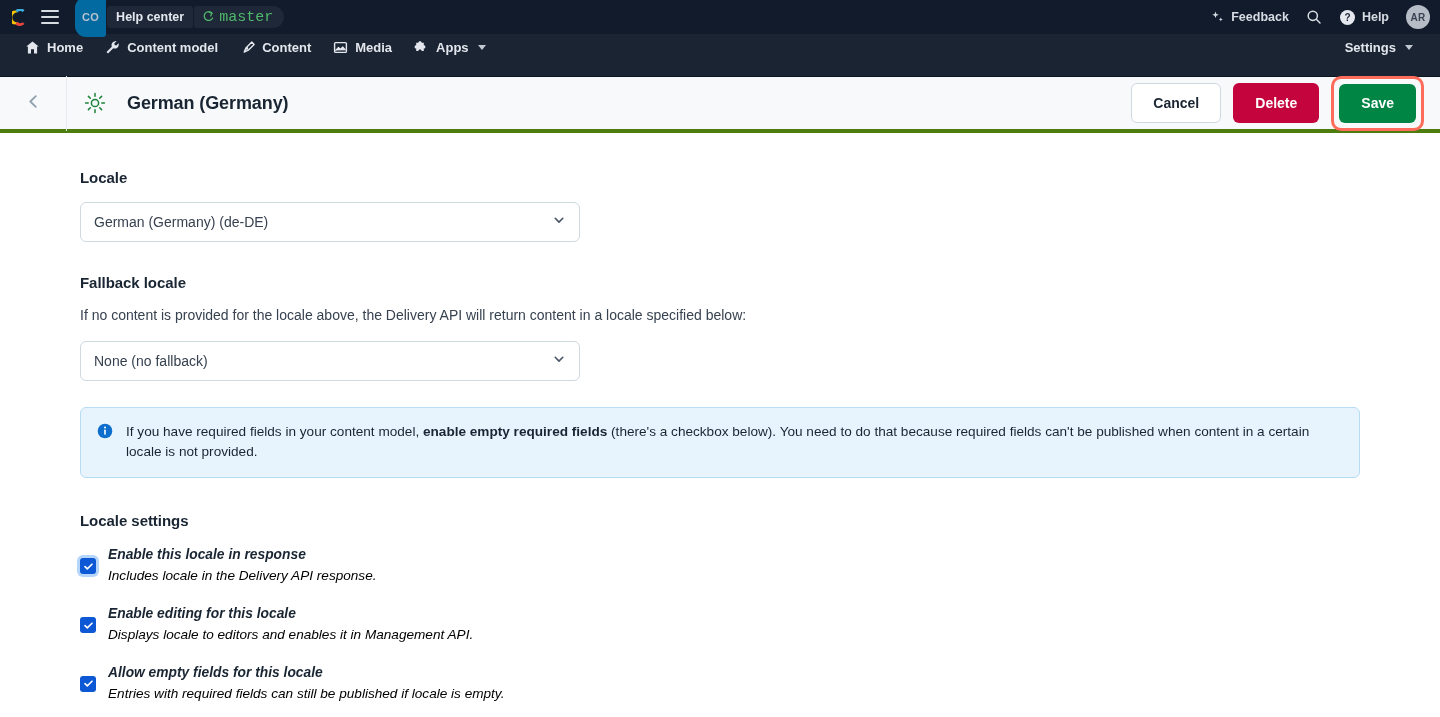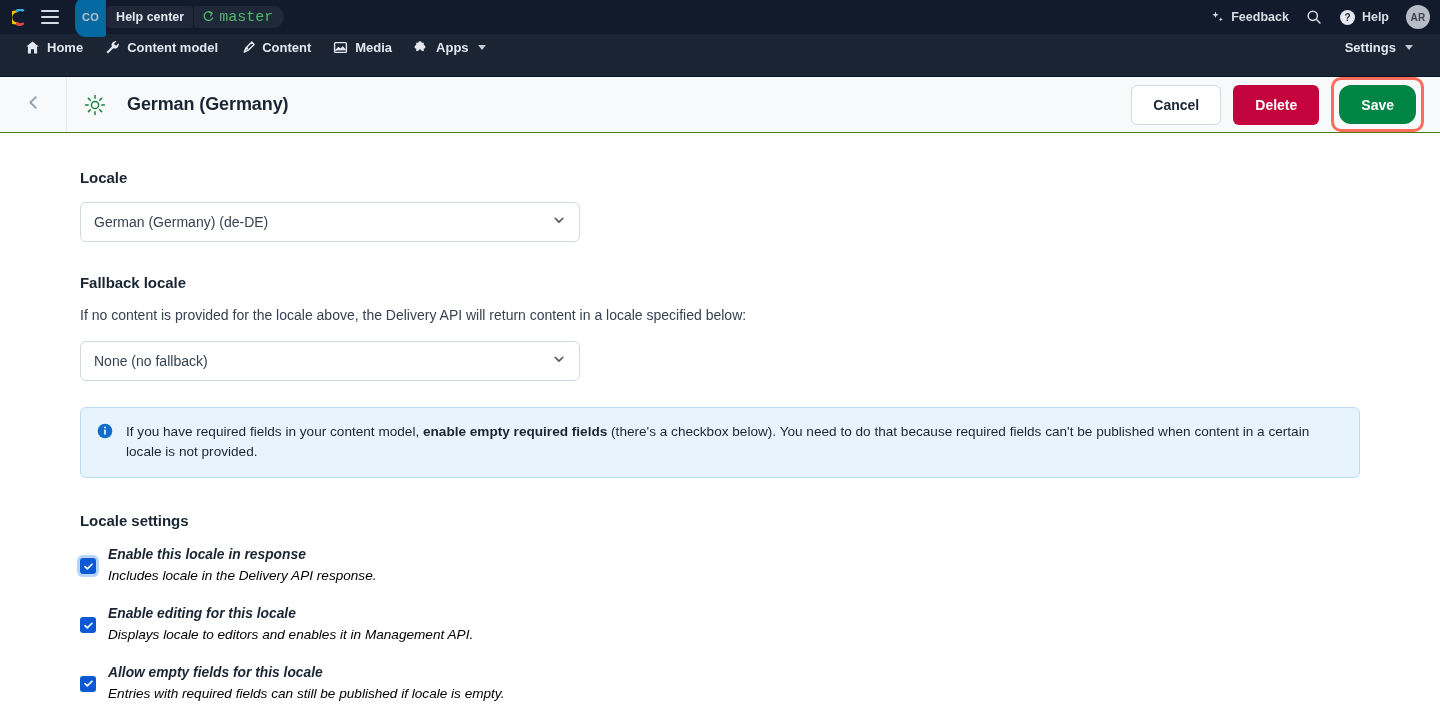--- a/index.html
+++ b/index.html
@@ -127,21 +127,21 @@
     border-right: 4px solid transparent;
     border-top: 5px solid #c3c9d3;
     margin-left: 2px;
   }
   .nav-right { margin-left: auto; }
 
   
   .page-header {
     height: 56px;
     background: #f7f9fa;
-    border-bottom: 1px solid #4d7c0f;
+    border-bottom: 4px solid #4d7c0f;
     display: flex;
     align-items: center;
     padding-right: 16px;
   }
   .back-btn {
     width: 67px; height: 55px;
     display: flex; align-items: center; justify-content: center;
     border-right: 1px solid #e5ebed;
     cursor: pointer;
   }
@@ -185,21 +185,20 @@
     padding: 5px;
     border-radius: 10px;
     border: 3px solid #ff6c5c;
     display: flex;
   }
   .btn-save {
     background: #008545;
     color: #ffffff;
     padding: 0 22px;
     height: 39px;
-    border-radius: 12px;
   }
 
   
   .content {
     padding: 36px 80px 0 80px;
     background: #ffffff;
   }
   .section-label {
     font-size: 15px;
     font-weight: bold;

